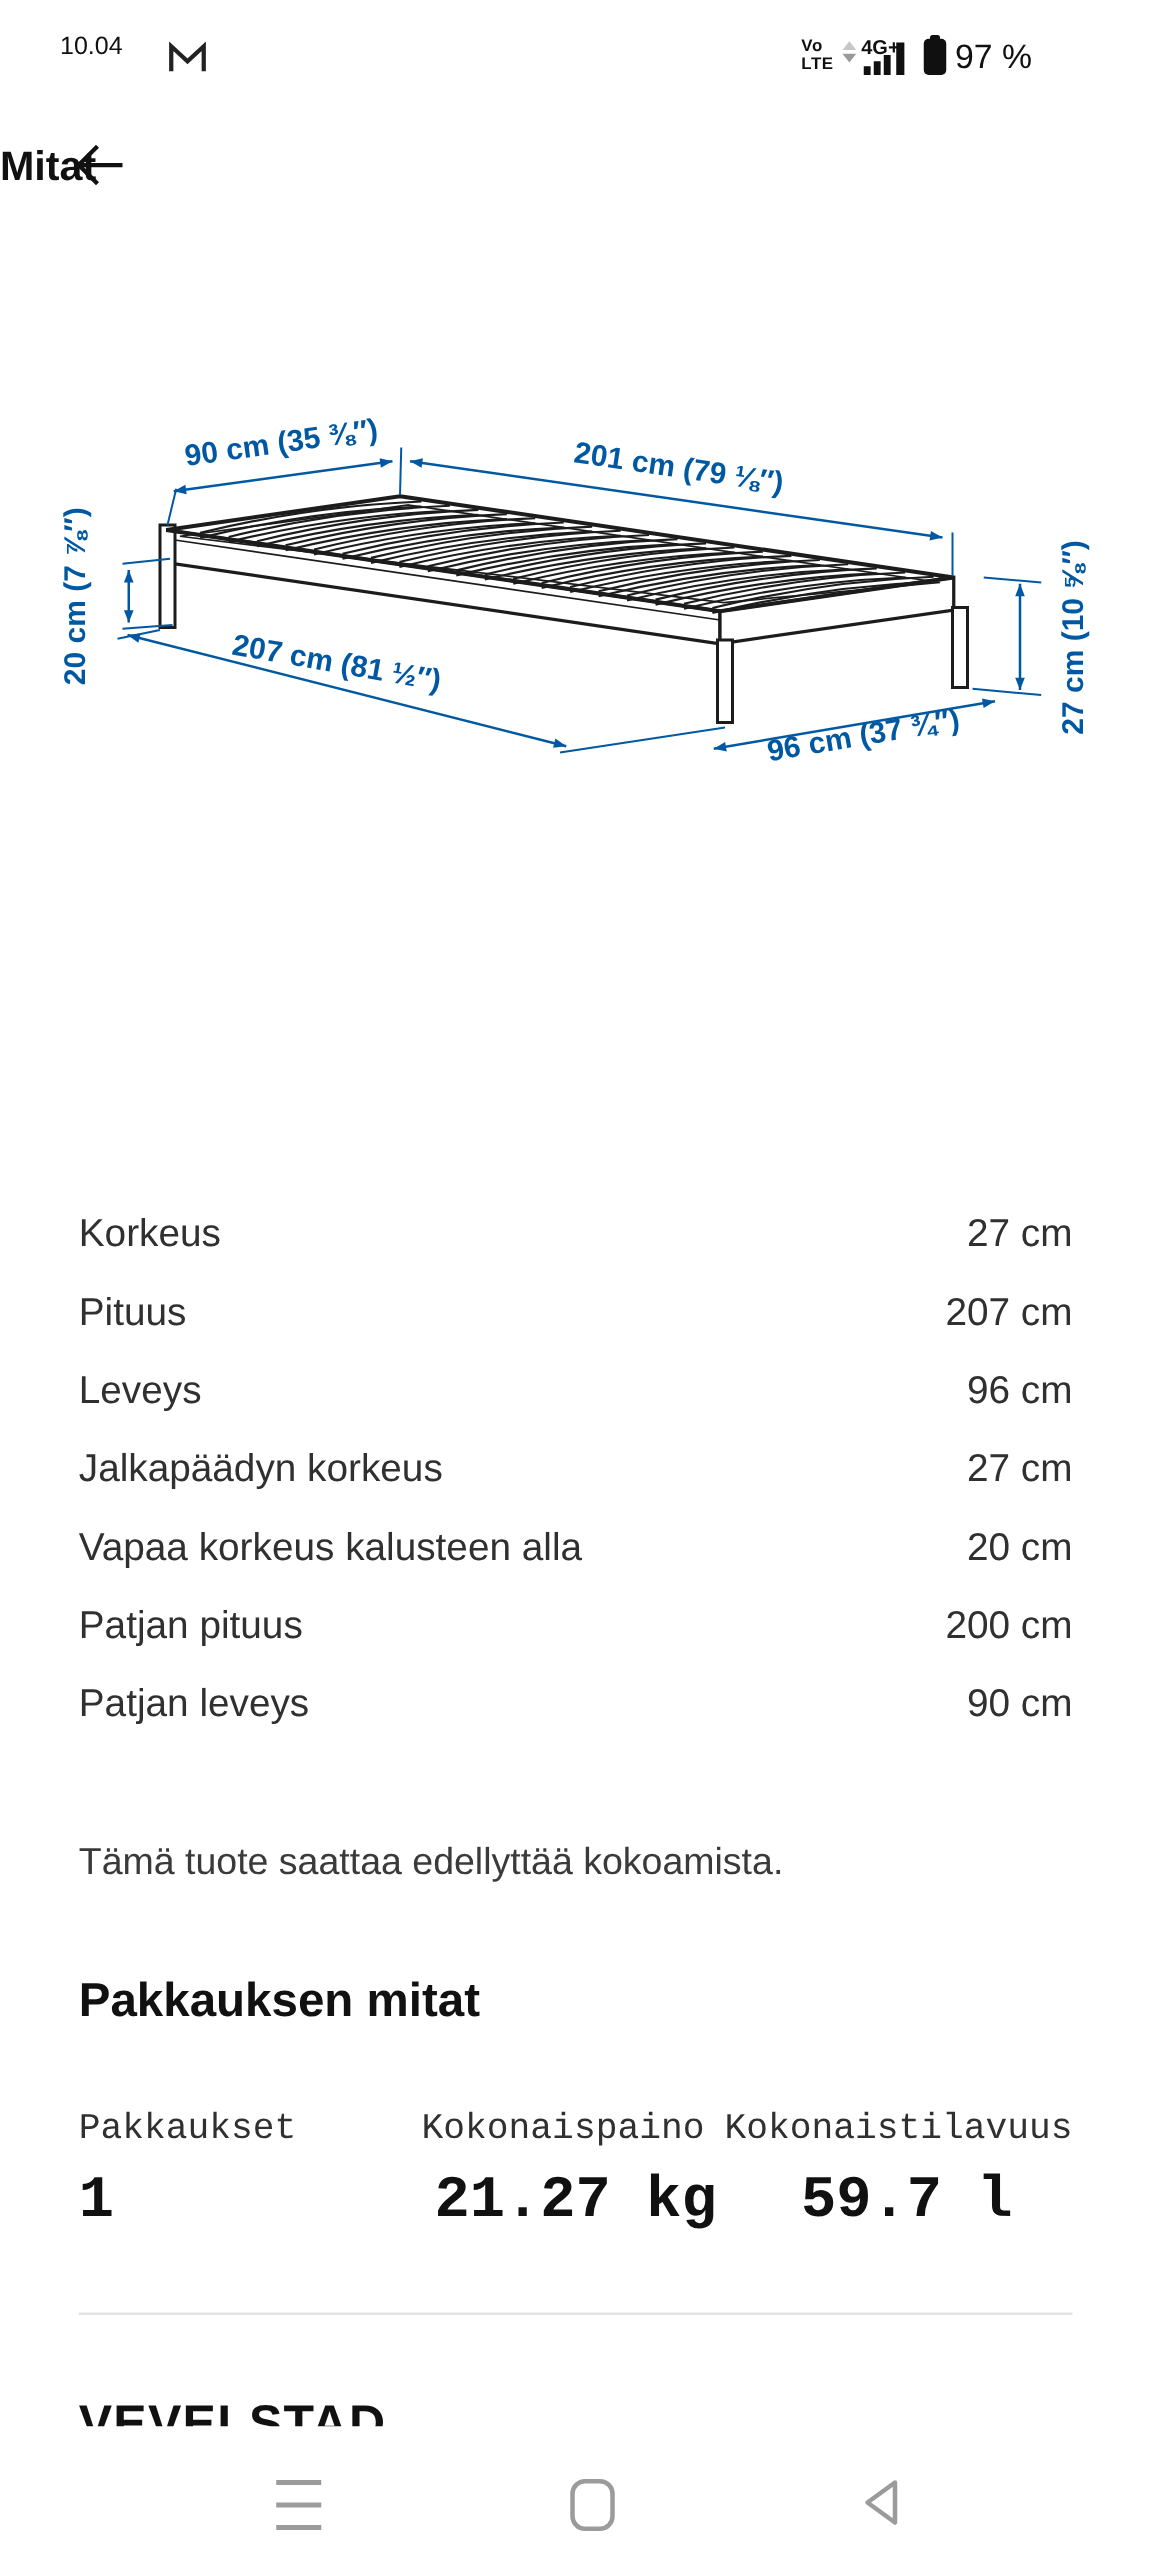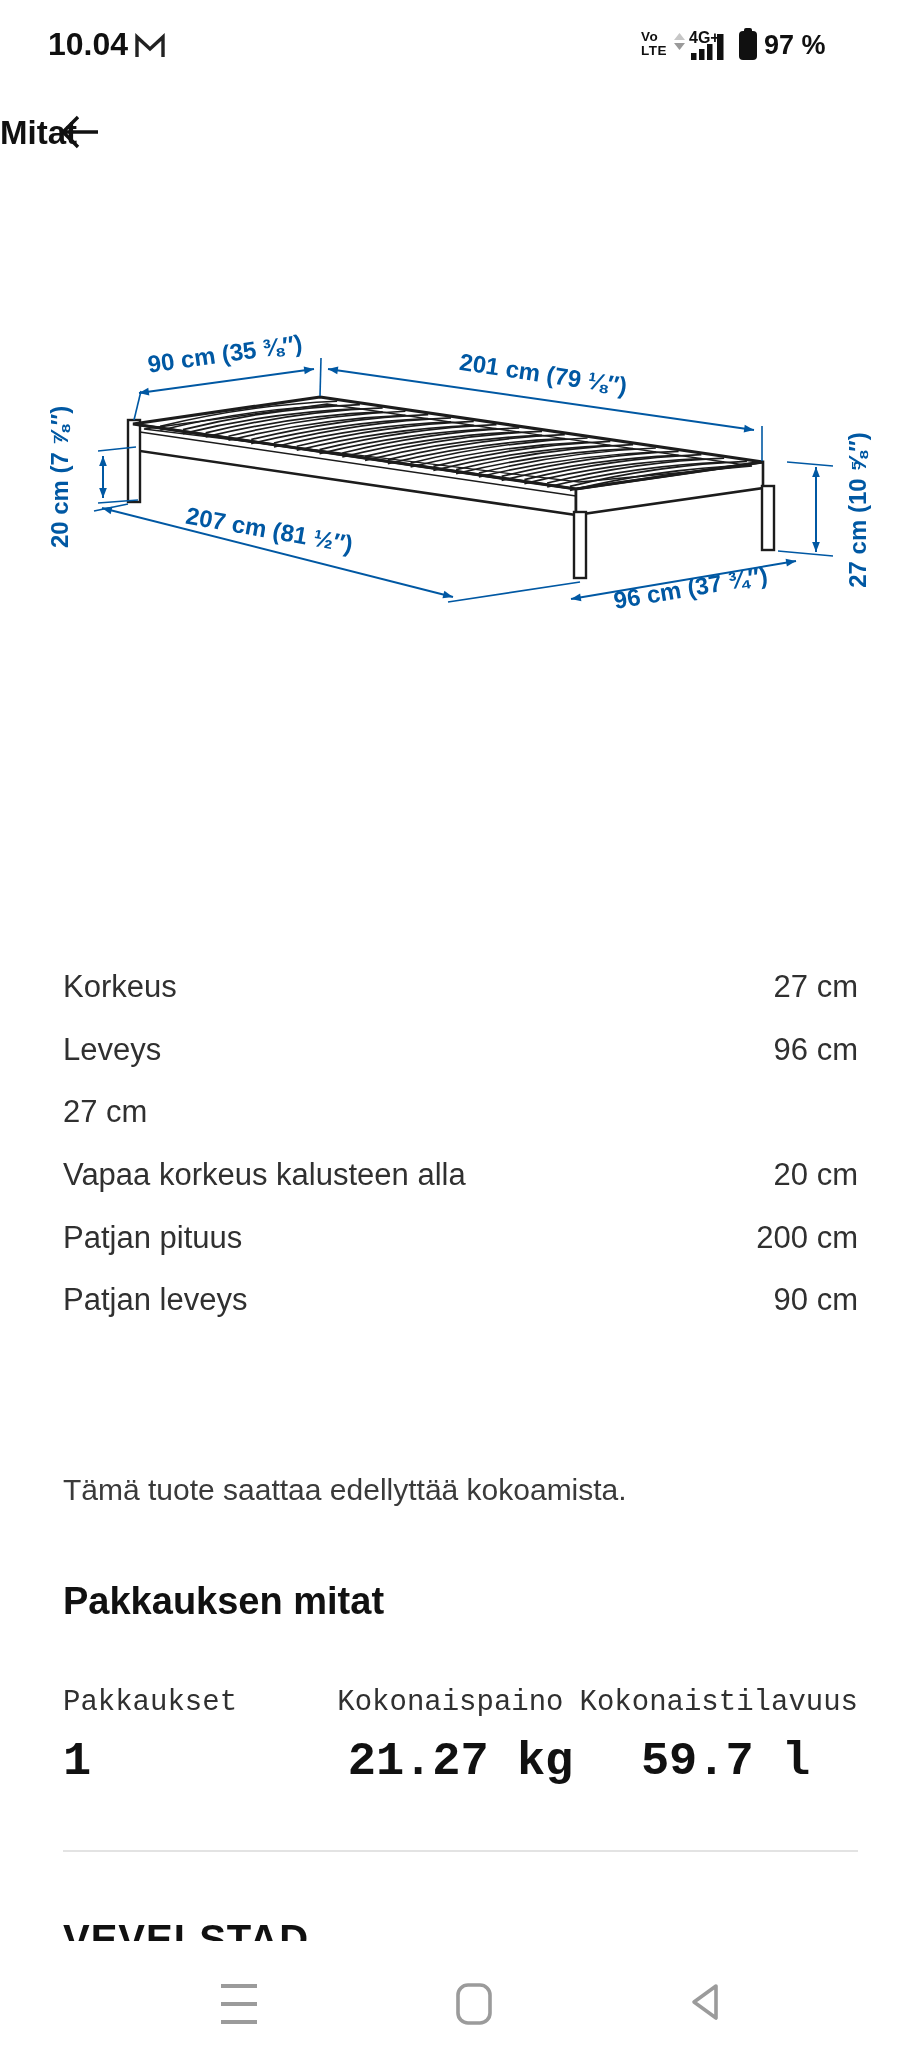--- a/index.html
+++ b/index.html
@@ -1,22 +1,22 @@
 <!DOCTYPE html>
 <html><head>
 <meta charset="utf-8">
 <style>
   html,body{margin:0;padding:0;}
   body{width:921px;height:2048px;background:#fff;position:relative;overflow:hidden;
        font-family:"Liberation Sans", sans-serif;color:#2e2e2e;}
   .abs{position:absolute;}
 
   
-  .time{left:48px;top:26px;font-size:32px;font-weight:700;color:#101010;}
-  .pct{left:764px;top:30px;font-size:27px;font-weight:700;color:#101010;}
+  .time{left:48px;top:26px;font-size:20px;font-weight:400;color:#101010;}
+  .pct{left:764px;top:30px;font-size:27px;font-weight:400;color:#101010;}
   .volte{left:641px;top:30px;font-size:13.5px;font-weight:700;line-height:14px;color:#101010;letter-spacing:.5px;}
 
   
   .title{left:0;top:114px;width:100%;text-align:left;font-size:33px;font-weight:700;color:#111;}
 
   
   .dims{left:63px;top:969px;width:795px;}
   .dim-row{height:62.7px;display:flex;justify-content:space-between;align-items:flex-start;font-size:31px;}
   .dim-row .lbl{color:#303030;}
   .dim-row .val{color:#303030;}
@@ -163,24 +163,29 @@
     <text class="dimtext" transform="translate(826,260) rotate(-90)">27 cm (10 ⅝″)</text>
   </g>
 </svg>
 
 <div class="abs dims">
   <div class="dim-row">
     <span class="lbl">Korkeus</span>
     <span class="val">27 cm</span>
   </div>
   <div class="dim-row">
+    <span class="lbl">Pituus</span>
+    <span class="val">207 cm</span>
+  </div>
+  <div class="dim-row">
     <span class="lbl">Leveys</span>
     <span class="val">96 cm</span>
   </div>
   <div class="dim-row">
+    <span class="lbl">Jalkapäädyn korkeus</span>
     <span class="val">27 cm</span>
   </div>
   <div class="dim-row">
     <span class="lbl">Vapaa korkeus kalusteen alla</span>
     <span class="val">20 cm</span>
   </div>
   <div class="dim-row">
     <span class="lbl">Patjan pituus</span>
     <span class="val">200 cm</span>
   </div>

